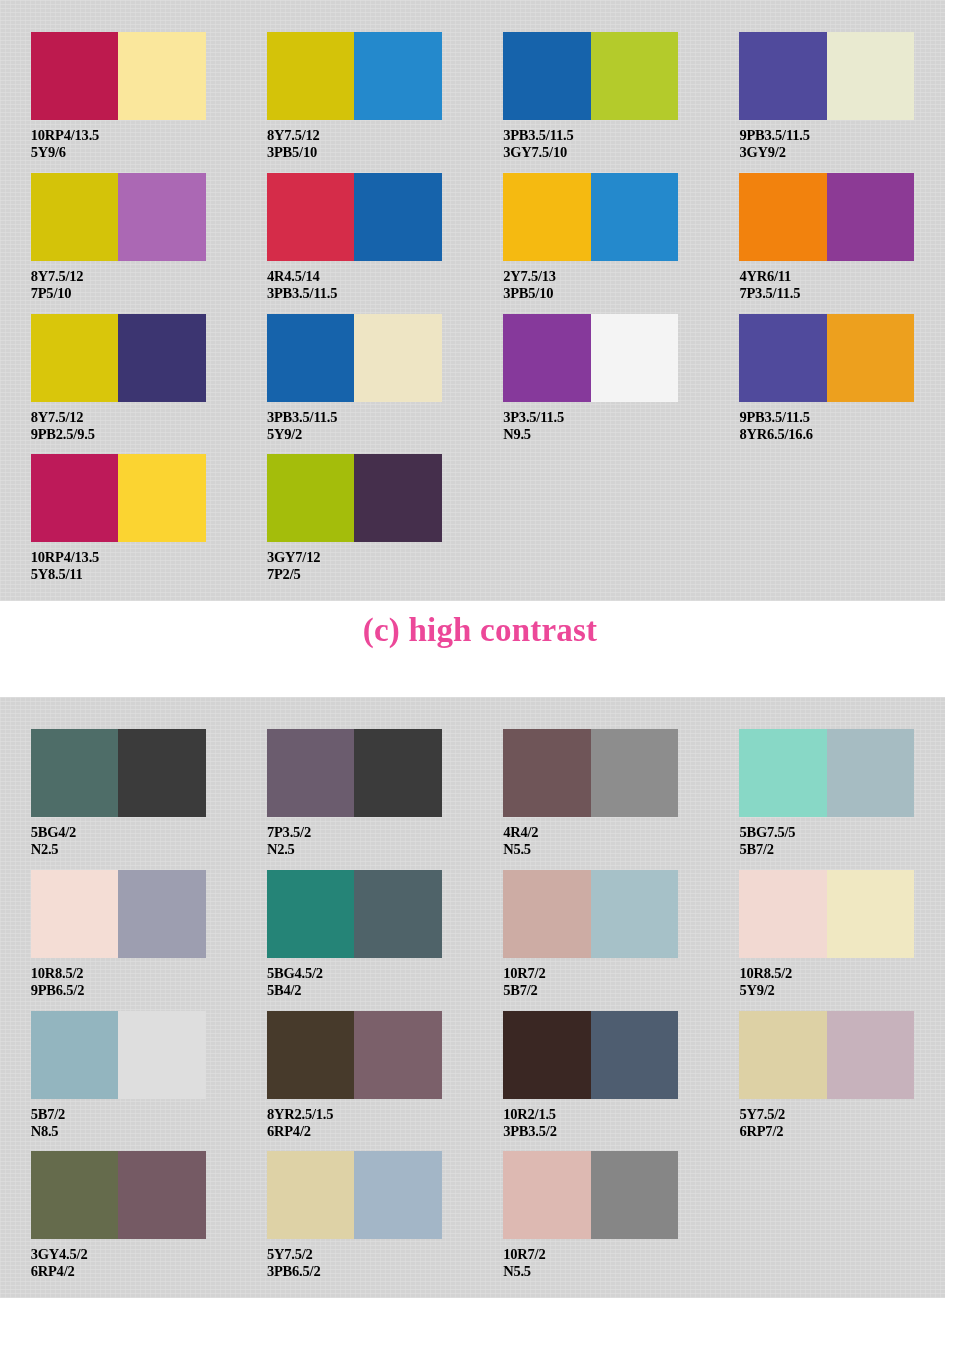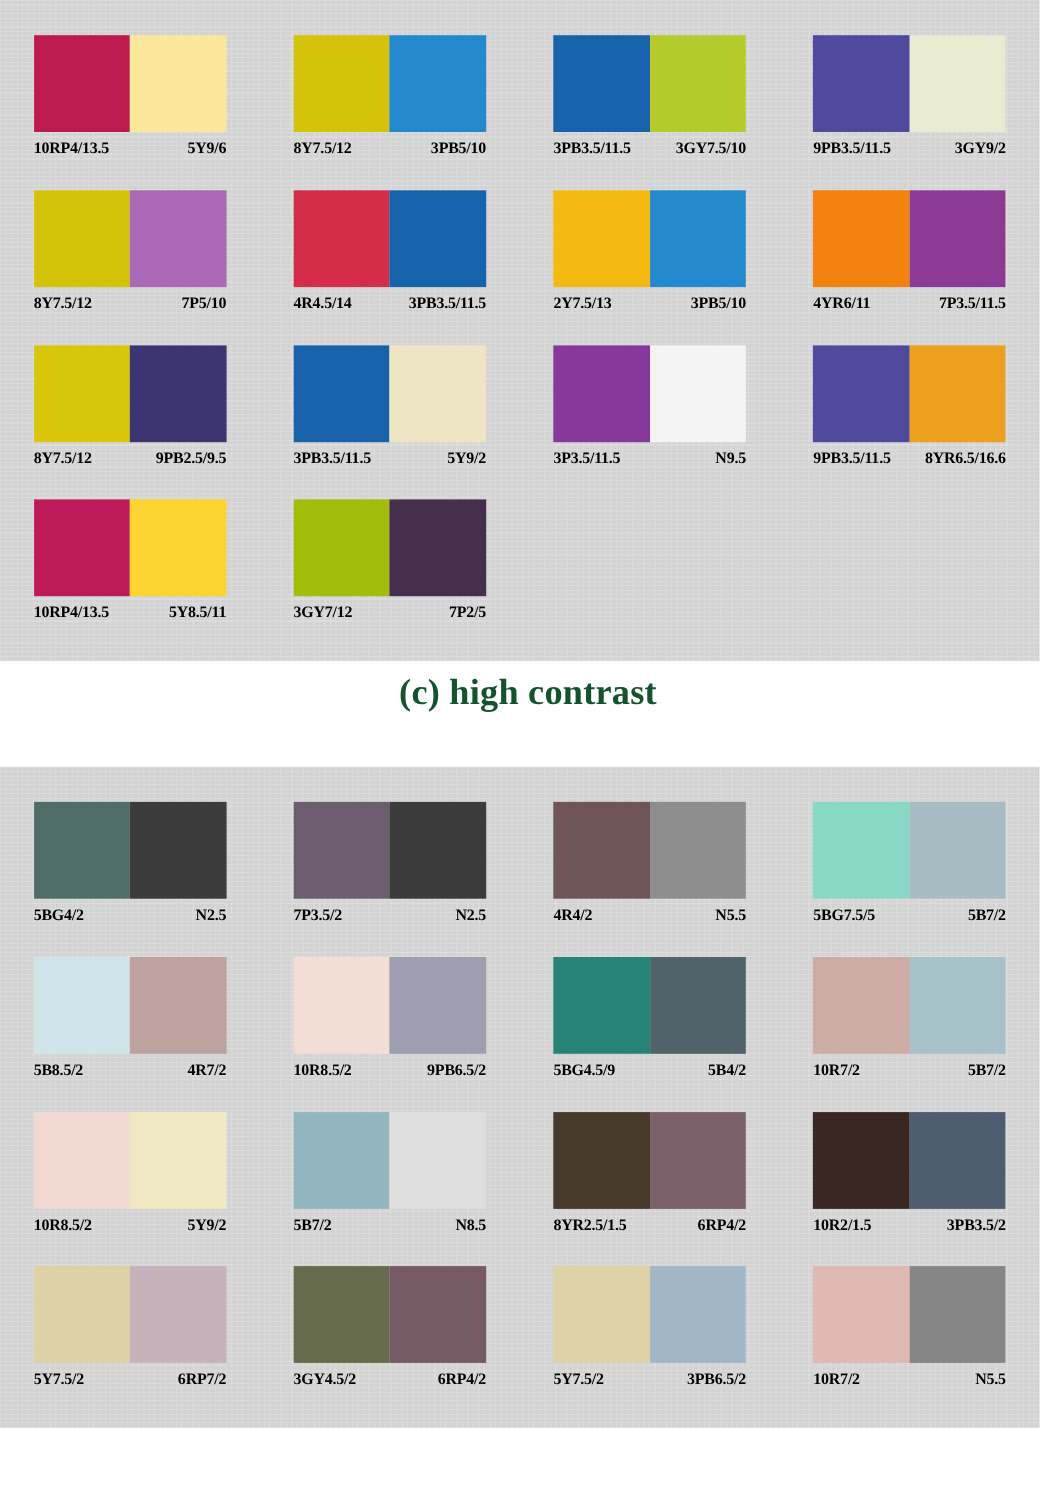--- a/index.html
+++ b/index.html
@@ -65,43 +65,44 @@
 
   .swatch-half {
     width: 50%;
     height: 100%;
   }
 
   .pair-labels {
     display: flex;
     width: 175px;
     margin-top: 7px;
-    align-items: flex-end;
+    align-items: flex-start;
     justify-content: space-between;
+    flex-direction: column;
   }
 
   .swatch-label {
     font-family: "Liberation Serif", "DejaVu Serif", serif;
     font-weight: bold;
     font-size: 14.5px;
     color: #000000;
     white-space: nowrap;
     letter-spacing: -0.2px;
   }
 
   .swatch-label.left  { text-align: left; }
   .swatch-label.right { text-align: right; }
 
   .panel-caption {
     width: 960px;
     text-align: center;
     font-family: "Liberation Serif", "DejaVu Serif", serif;
     font-weight: bold;
     font-size: 33px;
-    color: #14532d;
+    color: #ec4899;
     background: #ffffff;
     padding-top: 11px;
     letter-spacing: 0.2px;
   }
 
   
   .texture {
     position: absolute;
     inset: 0;
     pointer-events: none;
@@ -304,45 +305,35 @@
               <div class="swatch-half" style="background: rgb(136, 216, 198);"></div>
               <div class="swatch-half" style="background: rgb(166, 188, 194);"></div>
             </div>
             <div class="pair-labels">
               <span class="swatch-label left">5BG7.5/5</span>
               <span class="swatch-label right">5B7/2</span>
             </div>
           </div>
           <div class="pair-cell">
             <div class="pair-swatches">
-              <div class="swatch-half" style="background: rgb(207, 229, 234);"></div>
-              <div class="swatch-half" style="background: rgb(189, 162, 160);"></div>
-            </div>
-            <div class="pair-labels">
-              <span class="swatch-label left">5B8.5/2</span>
-              <span class="swatch-label right">4R7/2</span>
-            </div>
-          </div>
-          <div class="pair-cell">
-            <div class="pair-swatches">
               <div class="swatch-half" style="background: rgb(244, 221, 213);"></div>
               <div class="swatch-half" style="background: rgb(157, 158, 176);"></div>
             </div>
             <div class="pair-labels">
               <span class="swatch-label left">10R8.5/2</span>
               <span class="swatch-label right">9PB6.5/2</span>
             </div>
           </div>
           <div class="pair-cell">
             <div class="pair-swatches">
               <div class="swatch-half" style="background: rgb(37, 132, 119);"></div>
               <div class="swatch-half" style="background: rgb(79, 99, 105);"></div>
             </div>
             <div class="pair-labels">
-              <span class="swatch-label left">5BG4.5/9</span>
+              <span class="swatch-label left">5BG4.5/2</span>
               <span class="swatch-label right">5B4/2</span>
             </div>
           </div>
           <div class="pair-cell">
             <div class="pair-swatches">
               <div class="swatch-half" style="background: rgb(205, 172, 164);"></div>
               <div class="swatch-half" style="background: rgb(166, 193, 200);"></div>
             </div>
             <div class="pair-labels">
               <span class="swatch-label left">10R7/2</span>

